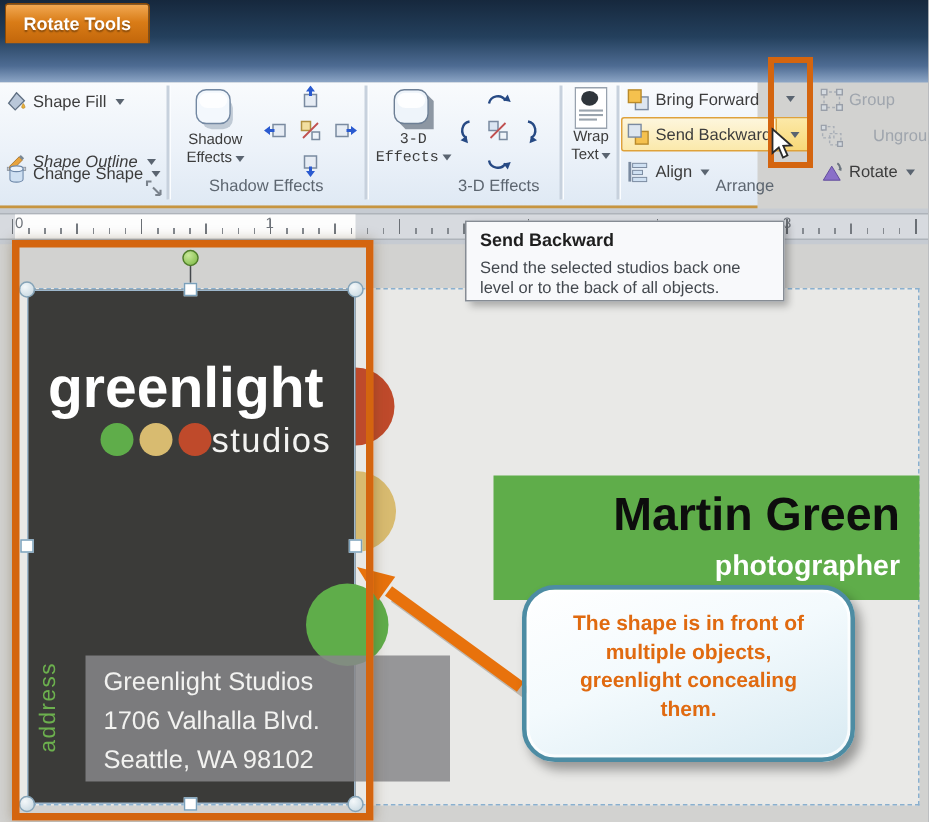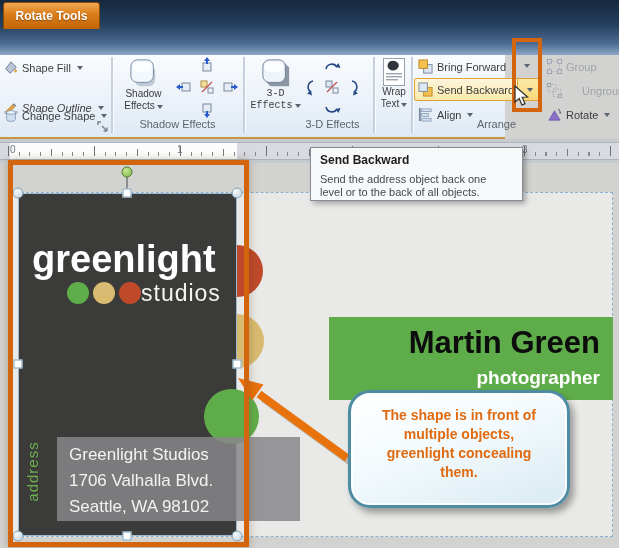--- a/index.html
+++ b/index.html
@@ -403,21 +403,21 @@
     <div class="abs hz h-square" style="left:18px;top:201px;"></div>
     <div class="abs hz h-square" style="left:237px;top:201px;"></div>
   </div>
 
   <div class="abs sel-annot"></div>
   <div class="abs rib-annot"></div>
 
   <div class="abs tooltip">
     <div class="tt-title">Send Backward</div>
     <div class="tt-body">
-      <div>Send the address object back one</div>
+      <div>Send the selected studios back one</div>
       <div>level or to the back of all objects.</div>
     </div>
   </div>
 
   <svg class="abs cursor" width="16" height="22" viewBox="0 0 16 22">
     <path d="M1 1 L1 17 L5.2 13.4 L8 20 L11 18.6 L8.2 12.2 L13.5 12 Z" fill="#fff" stroke="#2b2b2b" stroke-width="1.2"></path>
   </svg>
 
 </div>
 

